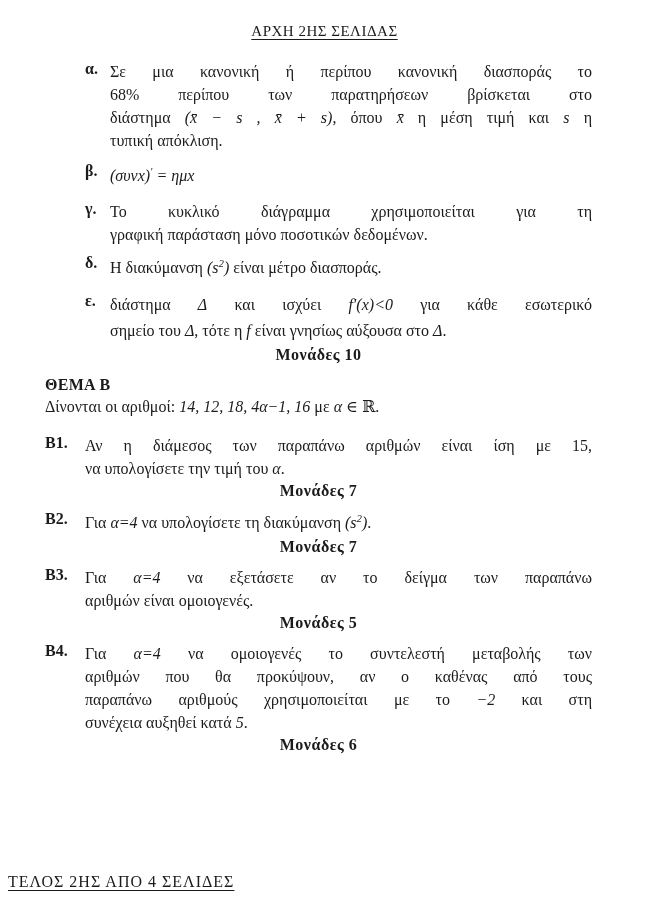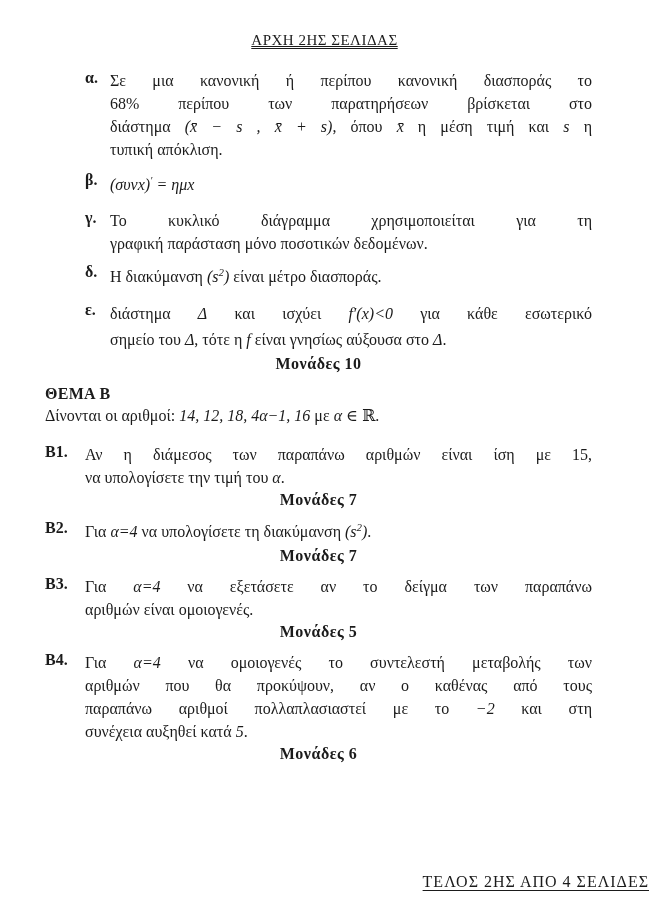--- a/index.html
+++ b/index.html
@@ -7,21 +7,21 @@
     position:relative;
     width:649px;height:917px;
     margin:0 auto;
     background:#ffffff;
     overflow:hidden;
     display:flex;flex-direction:column;
     font-family:"Liberation Serif","DejaVu Serif",serif;
     font-size:16px;color:#1b1b1b;
     -webkit-font-smoothing:antialiased;
   }
-  .header{margin-top:32px;text-align:center;font-size:15px;letter-spacing:.5px;text-decoration:underline;}
+  .header{margin-top:23px;text-align:center;font-size:15px;letter-spacing:.5px;}
   .u{text-decoration:underline;text-underline-offset:3px;}
   .content{flex:0 0 auto;padding:0 57px 0 45px;}
   .qitem{display:flex;margin-left:40px;align-items:flex-start;}
   .qlabel{flex:0 0 25px;font-weight:bold;}
   .bitem{display:flex;align-items:flex-start;}
   .blabel{flex:0 0 40px;font-weight:bold;}
   .qbody{flex:1 1 auto;min-width:0;}
   .tline{text-align:left;}
   .just{text-align:justify;text-align-last:justify;-moz-text-align-last:justify;}
   .marks{font-weight:bold;text-align:right;letter-spacing:.5px;}
@@ -33,21 +33,21 @@
   .lh28 .tline{line-height:28px;}
   .lh23{line-height:23px;}
   .lh26{line-height:26px;}
   .lh28{line-height:28px;}
   .mt2{margin-top:2px;text-align:center;}
   .mt8{margin-top:8px;}
   .mt10{margin-top:10px;}
   .mt12{margin-top:12px;}
   .mt14{margin-top:14px;}
   .mt20{margin-top:20px;}
-  .footer{margin-top:auto;text-align:right;padding-bottom:26px;font-size:16px;letter-spacing:1px;}
+  .footer{margin-top:auto;text-align:left;padding-bottom:26px;font-size:16px;letter-spacing:1px;padding-left:8px;}
 </style>
 </head>
 <body>
 
 <div class="page">
 
   <div class="header">
     <span class="u">ΑΡΧΗ 2ΗΣ ΣΕΛΙΔΑΣ</span>
   </div>
 
@@ -124,21 +124,21 @@
           <div class="tline"><span>αριθμών είναι ομοιογενές.</span></div>
         </div>
     </div>
     <div class="marks mt2">Μονάδες 5</div>
 
     <div class="bitem mt10">
       <div class="blabel">Β4.</div>
       <div class="qbody lh23">
           <div class="tline just"><span>Για </span><span class="seg-i">α=4</span><span> να ομοιογενές το συντελεστή μεταβολής των</span></div>
           <div class="tline just"><span>αριθμών που θα προκύψουν, αν ο καθένας από τους</span></div>
-          <div class="tline just"><span>παραπάνω αριθμοί πολλαπλασιαστεί με το </span><span class="seg-i">−2</span><span> και στη</span></div>
+          <div class="tline just"><span>παραπάνω αριθμούς χρησιμοποιείται με το </span><span class="seg-i">−2</span><span> και στη</span></div>
           <div class="tline"><span>συνέχεια αυξηθεί κατά </span><span class="seg-i">5</span><span>.</span></div>
         </div>
     </div>
     <div class="marks mt2">Μονάδες 6</div>
 
   </div>
 
   <div class="footer">
     <span class="u">ΤΕΛΟΣ 2ΗΣ ΑΠΟ 4 ΣΕΛΙΔΕΣ</span>
   </div>

